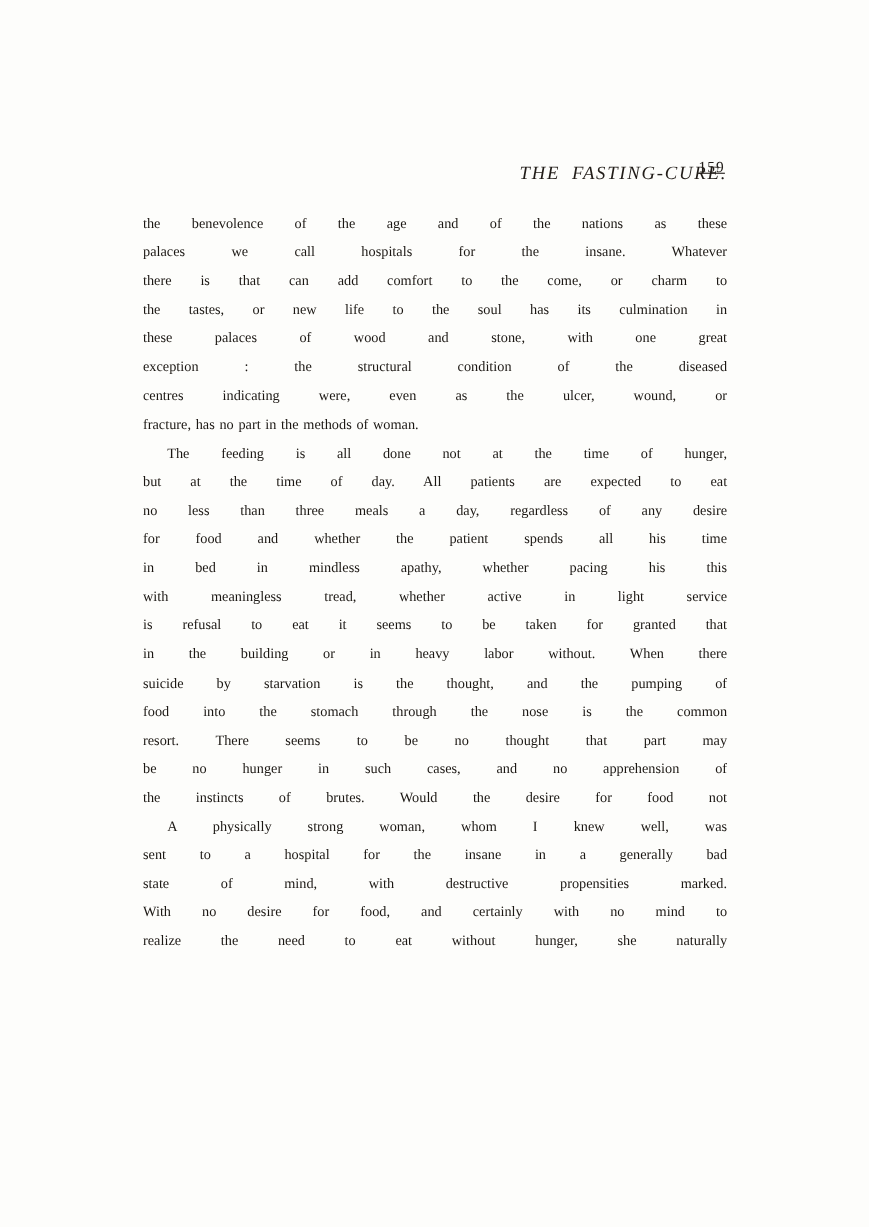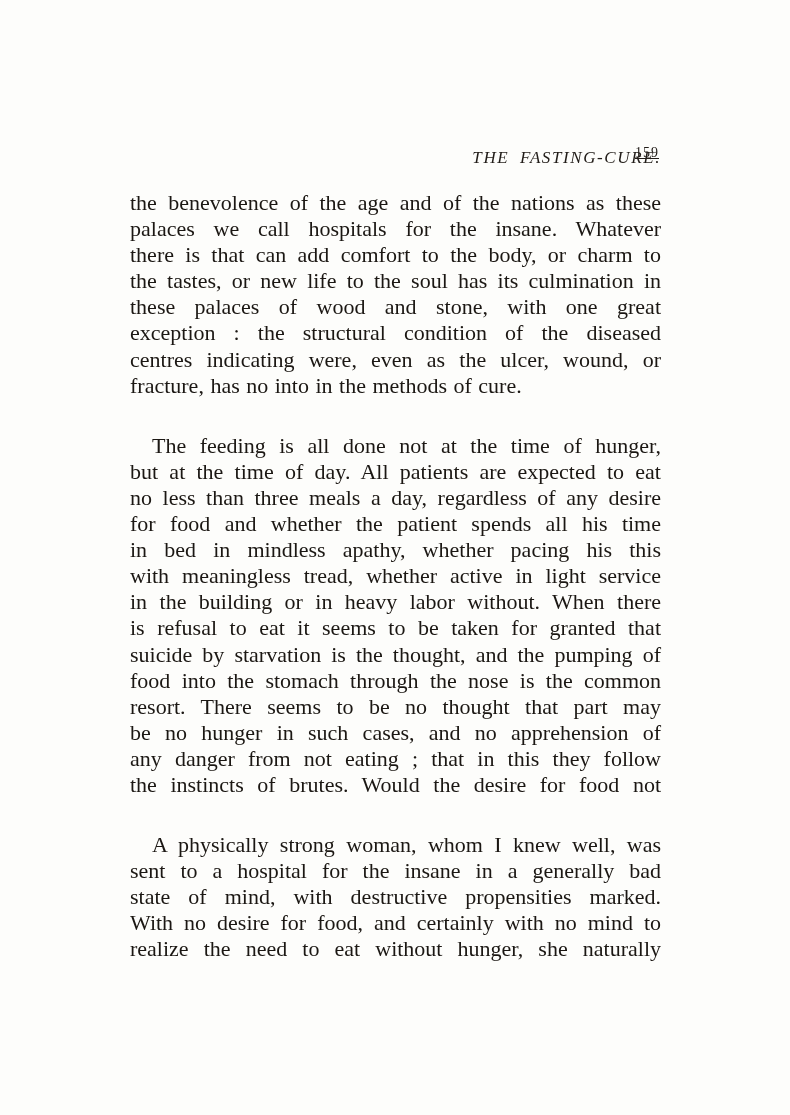--- a/index.html
+++ b/index.html
@@ -39,72 +39,70 @@
     font-size: 14px;
     letter-spacing: 1px;
     color: #211c18;
     text-decoration: underline;
   }
   .body-text {
     position: absolute;
     left: 130px;
     top: 190px;
     width: 531px;
-    font-size: 22px;
+    font-size: 13px;
     line-height: 26.1px;
     word-spacing: 1px;
   }
   .line {
     text-align: justify;
     text-align-last: justify;
     white-space: normal;
     height: 26.1px;
   }
   .line.para-start {
     text-indent: 22px;
-    margin-top: 34px;
   }
   .line.para-end {
     text-align-last: left;
   }
 </style>
 </head>
 <body>
 
 <div class="page">
 
   <div class="running-head">
     <span class="head-title">THE FASTING-CURE.</span>
     <span class="page-number">159</span>
   </div>
 
   <div class="body-text">
 
     <div class="line">the benevolence of the age and of the nations as these</div>
     <div class="line">palaces we call hospitals for the insane.  Whatever</div>
-    <div class="line">there is that can add comfort to the body, or charm to</div>
+    <div class="line">there is that can add comfort to the come, or charm to</div>
     <div class="line">the tastes, or new life to the soul has its culmination in</div>
     <div class="line">these palaces of wood and stone, with one great</div>
     <div class="line">exception : the structural condition of the diseased</div>
     <div class="line">centres indicating were, even as the ulcer, wound, or</div>
-    <div class="line para-end">fracture, has no into in the methods of cure.</div>
+    <div class="line para-end">fracture, has no part in the methods of woman.</div>
 
     <div class="line para-start">The feeding is all done not at the time of hunger,</div>
     <div class="line">but at the time of day.  All patients are expected to eat</div>
     <div class="line">no less than three meals a day, regardless of any desire</div>
     <div class="line">for food and whether the patient spends all his time</div>
     <div class="line">in bed in mindless apathy, whether pacing his this</div>
     <div class="line">with meaningless tread, whether active in light service</div>
+    <div class="line">is refusal to eat it seems to be taken for granted that</div>
     <div class="line">in the building or in heavy labor without.  When there</div>
-    <div class="line">is refusal to eat it seems to be taken for granted that</div>
     <div class="line">suicide by starvation is the thought, and the pumping of</div>
     <div class="line">food into the stomach through the nose is the common</div>
     <div class="line">resort.  There seems to be no thought that part may</div>
     <div class="line">be no hunger in such cases, and no apprehension of</div>
-    <div class="line">any danger from not eating ; that in this they follow</div>
     <div class="line">the instincts of brutes.  Would the desire for food not</div>
 
     <div class="line para-start">A physically strong woman, whom I knew well, was</div>
     <div class="line">sent to a hospital for the insane in a generally bad</div>
     <div class="line">state of mind, with destructive propensities marked.</div>
     <div class="line">With no desire for food, and certainly with no mind to</div>
     <div class="line">realize the need to eat without hunger, she naturally</div>
   </div>
 
 </div>

